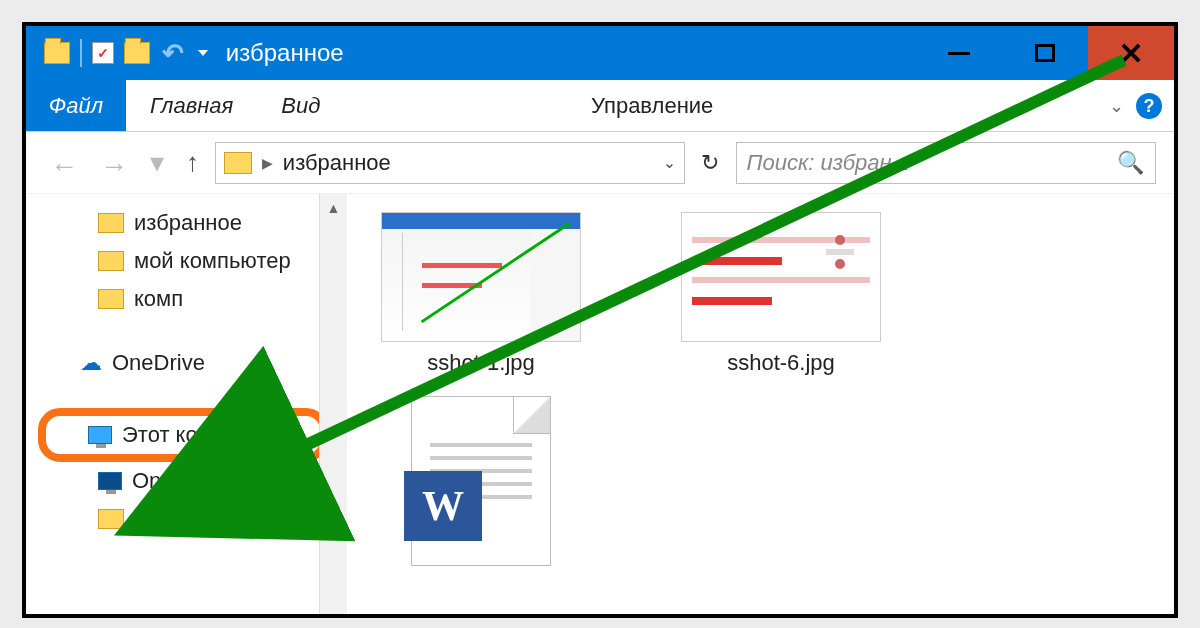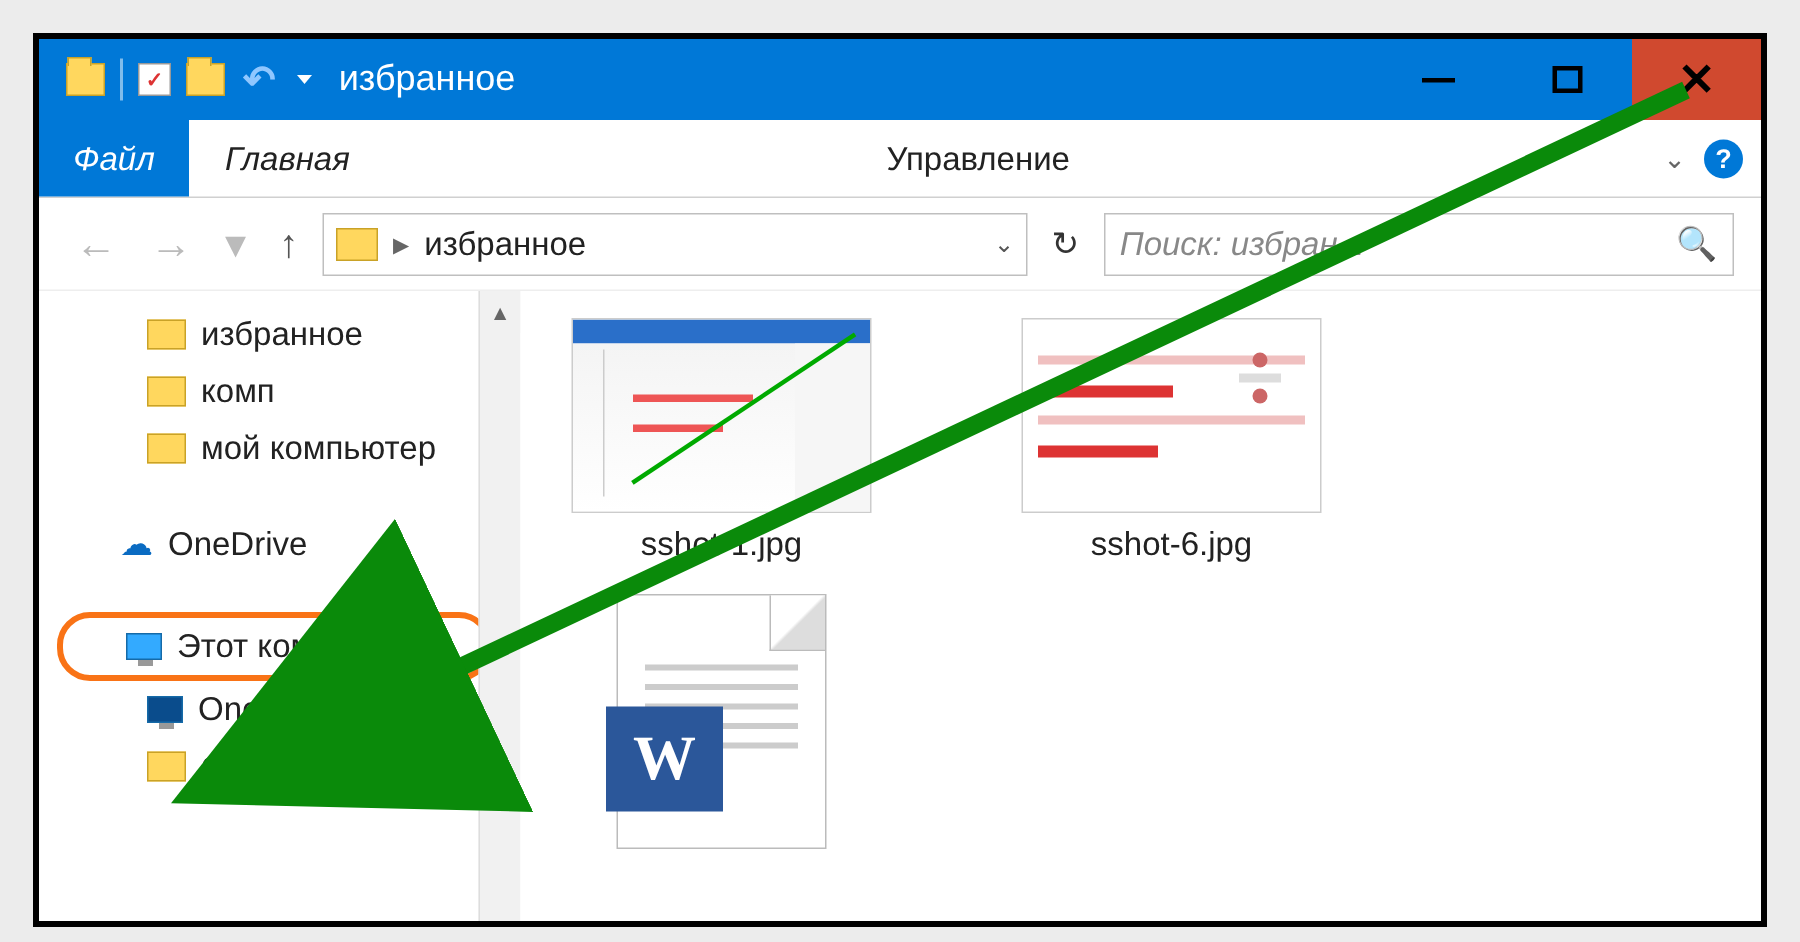--- a/index.html
+++ b/index.html
@@ -44,21 +44,21 @@
   .nav-pane{ width:335px; border-right: 14px solid transparent; position:relative; padding-top:10px; overflow:hidden;}
   .scroll-track{ position:absolute; right:0; top:0; width:28px; height:100%; background:#f1f1f1; border-left:1px solid #ddd;}
   .scroll-arrow{ height:28px; display:flex; align-items:center; justify-content:center; color:#666; font-size:14px; background:#f1f1f1;}
   .tree-item{ display:flex; align-items:center; gap:10px; padding:6px 0 6px 54px; font-size:22px; color:#222;}
   .tree-item.l2{ padding-left:72px;}
   .tree-fold{ width:26px;height:20px;background:#ffd75e;border:1px solid #c9a227; flex-shrink:0;}
   .cloud-icon{ color:#0a6bc2; font-size:22px;}
   .monitor-icon{ width:24px; height:18px; background:#33aaff; border:1px solid #156aa8; position:relative; flex-shrink:0;}
   .monitor-icon.dark{ background:#0a4c8c;}
   .monitor-icon::after{content:"";position:absolute;bottom:-5px;left:7px;width:10px;height:4px;background:#999;}
-  .this-pc{ border:4px solid #f97316; border-radius:22px; padding:6px 14px 6px 42px !important; margin-left:12px; width:290px;}
+  .this-pc{ border:8px solid #f97316; border-radius:22px; padding:6px 14px 6px 42px !important; margin-left:12px; width:290px;}
   .spacer{ height:26px;}
   .content{ flex:1; padding:18px 20px; display:flex; gap:100px;}
   .citem{ display:flex; flex-direction:column; align-items:center; gap:8px;}
   .thumb{ width:200px; height:130px; background:#fff; border:1px solid #ccc; position:relative; overflow:hidden;}
   .thumb .tb-bar{height:16px;background:#2a6fc9;}
   .thumb .tb-body{position:absolute;top:16px;left:0;right:0;bottom:0;background:linear-gradient(#f4f4f4,#fff);}
   .thumb .hl{position:absolute;background:#e55;height:5px;}
   .thumb2 .row{position:absolute;left:10px;right:10px;height:6px;background:#f0c0c0;}
   .cap{ font-size:22px; color:#222; text-align:center;}
   .doc-icon{ width:140px; height:170px; background:#fff; border:1px solid #bbb; position:relative; margin-top:12px;}
@@ -92,20 +92,21 @@
         </div>
       <div class="win-btn close">
           <span class="x-sym">✕</span>
         </div>
     </div>
   </div>
 
   <div class="ribbon">
     <div class="tab file">Файл</div>
     <div class="tab">Главная</div>
+    <div class="tab">Вид</div>
     <div class="manage">Управление</div>
     <div class="right-ctrl">
       <span class="chev">⌄</span>
       <div class="help-circ">?</div>
     </div>
   </div>
 
   <div class="navbar">
     <span class="nav-arrow">←</span>
     <span class="nav-arrow">→</span>
@@ -125,25 +126,25 @@
   </div>
 
   <div class="body-area">
     <div class="nav-pane">
       <div class="tree-item l2">
           <div class="tree-fold"></div>
           <span>избранное</span>
         </div>
       <div class="tree-item l2">
           <div class="tree-fold"></div>
+          <span>мой компьютер</span>
+        </div>
+      <div class="tree-item l2">
+          <div class="tree-fold"></div>
           <span>комп</span>
-        </div>
-      <div class="tree-item l2">
-          <div class="tree-fold"></div>
-          <span>мой компьютер</span>
         </div>
       <div class="spacer"></div>
       <div class="tree-item">
           <span class="cloud-icon">☁</span>
           <span>OneDrive</span>
         </div>
       <div class="spacer"></div>
       <div class="tree-item this-pc">
           <div class="monitor-icon"></div>
           <span>Этот компьютер</span>

